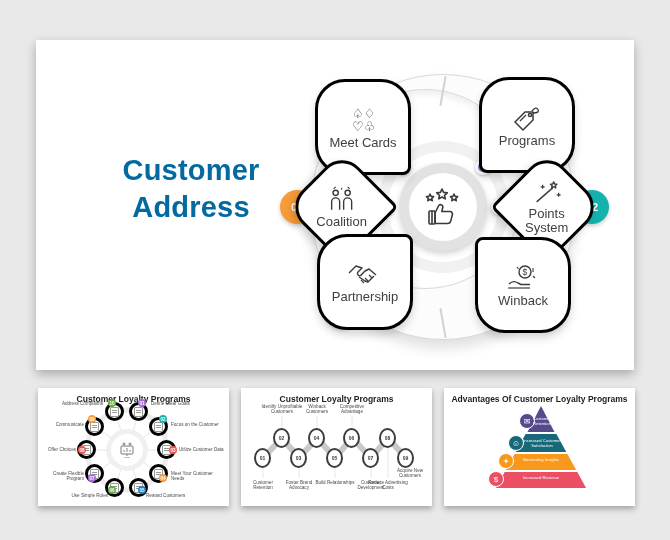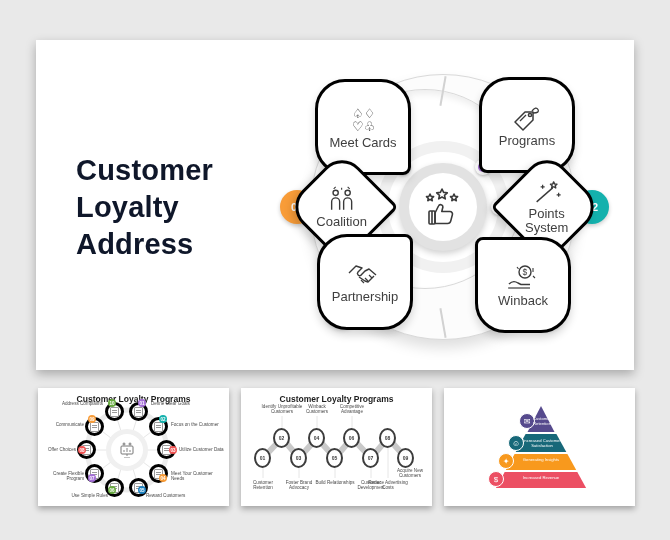--- a/index.html
+++ b/index.html
@@ -16,22 +16,22 @@
   .b-red{border-color:#f15353}    .bg-red{background:#f15353}
   .b-green{border-color:#67a93f}  .bg-green{background:#67a93f}
 
   
   .slide-main{
     position:absolute;left:36px;top:40px;width:598px;height:330px;
     background:#fff;box-shadow:0 4px 10px rgba(0,0,0,.28);
   }
   .main-title{
     position:absolute;left:40px;top:112px;width:230px;
-    font-size:29px;font-weight:bold;line-height:37px;color:#0f172a;
-    text-align:left;letter-spacing:.2px;
+    font-size:29px;font-weight:bold;line-height:37px;color:#0369a1;
+    text-align:center;letter-spacing:.2px;
   }
   .diagram{position:absolute;left:257px;top:17px;width:300px;height:300px;}
   .ring{
     position:absolute;left:17px;top:17px;width:264px;height:264px;border-radius:50%;
     background:#fcfcfc;border:1px solid #d9d9d9;box-shadow:0 8px 14px rgba(0,0,0,.13);
   }
   .ring-hole{
     position:absolute;left:32px;top:32px;width:198px;height:198px;border-radius:50%;
     background:#fff;border:1px solid #d9d9d9;box-shadow:inset 0 4px 7px rgba(0,0,0,.07);
   }
@@ -104,21 +104,20 @@
   
   .t3-label{position:absolute;font-size:4.2px;color:#fff;line-height:5px;text-align:center;z-index:2;}
 </style>
 </head>
 <body>
 
 <div class="slide-main">
 
   <div class="main-title">
     <div>Customer</div>
-    <div>Loyalty</div>
     <div>Address</div>
   </div>
 
   <div class="diagram">
     <div class="ring"></div>
     <div class="ring-hole"></div>
     <div class="ring-notch" style="left:149px;top:19px;transform:rotate(10deg)"></div>
     <div class="ring-notch" style="left:149px;top:251px;transform:rotate(-10deg)"></div>
     <div class="inner-ring"></div>
 
@@ -347,20 +346,21 @@
   <div class="t2-label" style="left:91px;top:16px;width:40px">Competitive Advantage</div>
   <div class="t2-label" style="left:2px;top:92px;width:40px">Customer Retention</div>
   <div class="t2-label" style="left:38px;top:92px;width:40px">Foster Brand Advocacy</div>
   <div class="t2-label" style="left:74px;top:92px;width:40px">Build Relationships</div>
   <div class="t2-label" style="left:110px;top:92px;width:40px">Customer Development</div>
   <div class="t2-label" style="left:127px;top:92px;width:40px">Reduce Advertising Costs</div>
   <div class="t2-label" style="left:150px;top:80px;width:38px">Acquire New Customers</div>
 </div>
 
 <div class="thumb" style="left:444px">
+  <div class="thumb-title">Advantages Of Customer Loyalty Programs</div>
 
   <svg width="191" height="118" style="position:absolute;left:0;top:0">
     <polygon points="97,18 110.5,44 83.5,44" fill="#564a8d"></polygon>
     <polygon points="81.6,46 112.4,46 122.3,64 71.7,64" fill="#176879"></polygon>
     <polygon points="70.6,66 123.4,66 132.2,82 61.8,82" fill="#f8991d"></polygon>
     <polygon points="60.7,84 133.3,84 142.1,100 51.9,100" fill="#ec4f63"></polygon>
     <g>
       <circle cx="83" cy="33" r="7.5" fill="#564a8d" stroke="#fff" stroke-width="1"></circle>
       <text x="83" y="36" font-size="8" fill="#fff" text-anchor="middle">✉</text>
       <circle cx="72" cy="55" r="7.5" fill="#176879" stroke="#fff" stroke-width="1"></circle>

